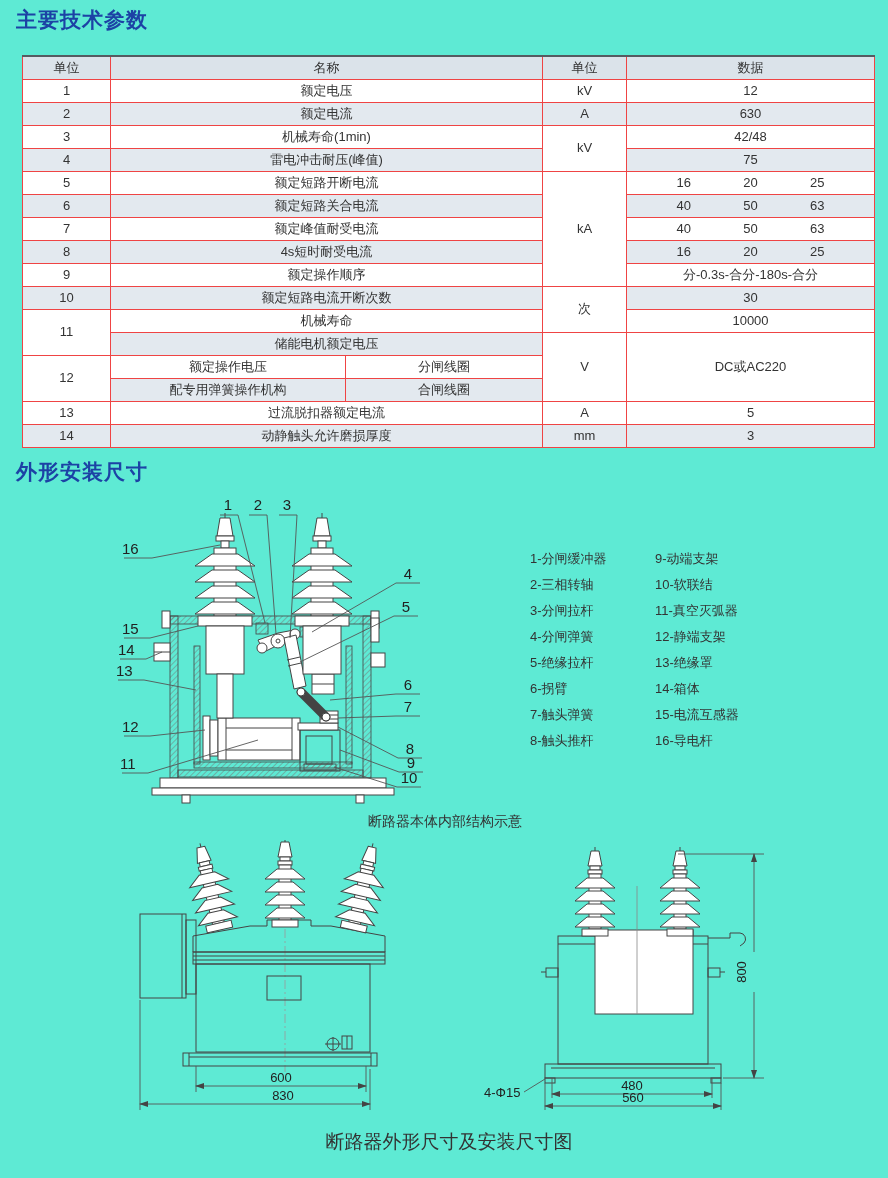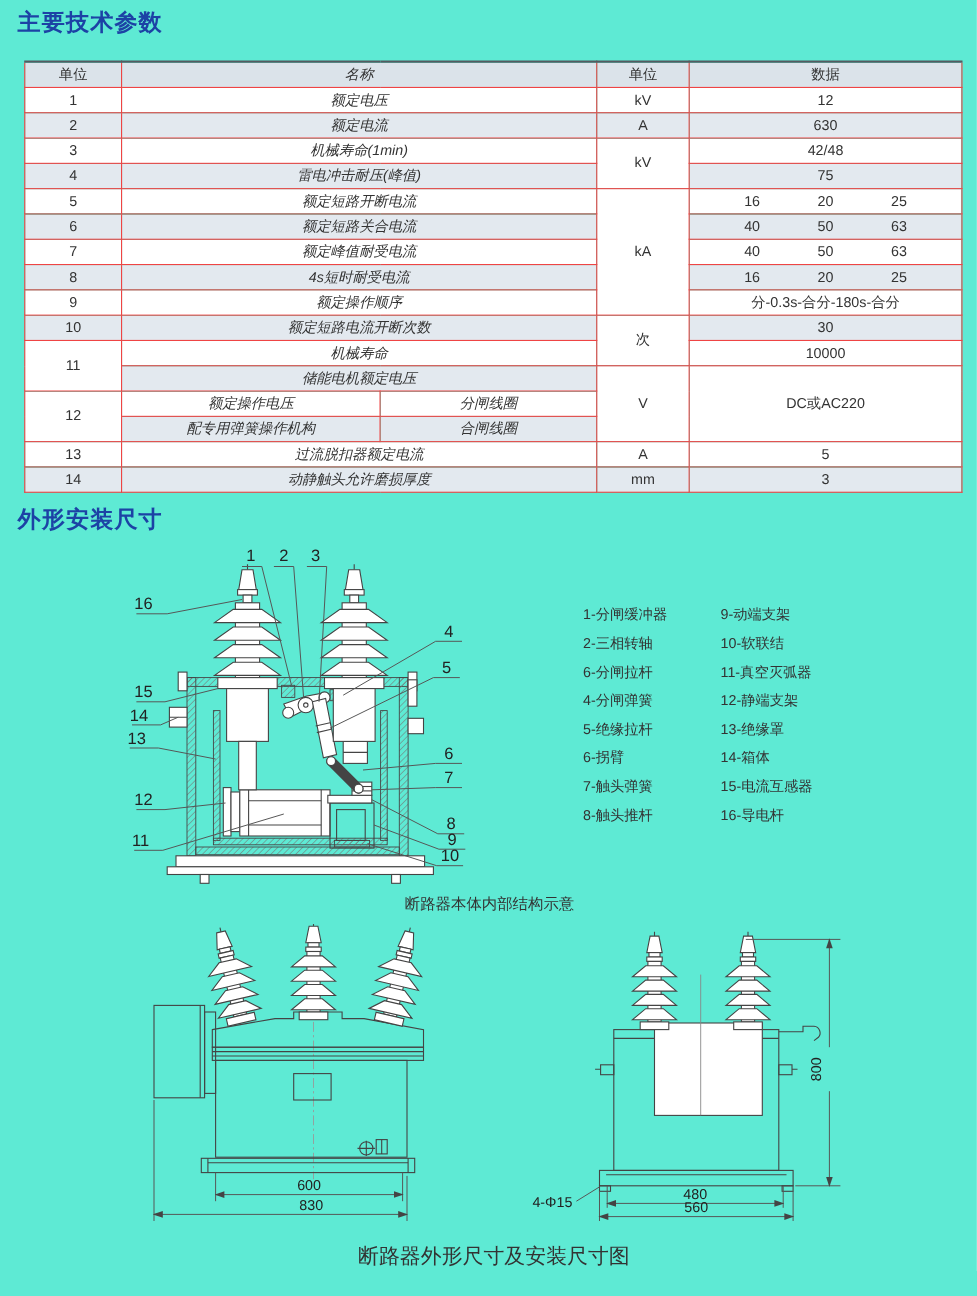--- a/index.html
+++ b/index.html
@@ -20,21 +20,21 @@
     border:1px solid #97a1ab; border-top:2px solid #555b61;
   }
   table.params td {
     border:1px solid #ef4444; height:22px; padding:0 2px;
     text-align:center; overflow:hidden; white-space:nowrap; line-height:1.1;
   }
   tr.hdr td { background:#dbe3ea; }
   tr.w  { background:#ffffff; }
   tr.s  { background:#e3e9ef; }
   td.mc { background:#ffffff; }
-  td.name { text-align:left; padding-left:12px;font-style:italic; }
+  td.name { text-align:left; padding-left:12px; }
   .trio { display:flex; justify-content:space-evenly; align-items:center; }
   .trio span { display:inline-block; min-width:24px; }
 
   .legend-col { position:absolute; font-size:13px; line-height:26px; color:#333; white-space:nowrap; }
   #legend-col1 { left:530px; top:546px; }
   #legend-col2 { left:655px; top:546px; }
 
   .caption { position:absolute; text-align:center; color:#333; }
   #caption1 { left:280px; top:813px; width:330px; font-size:14px; }
   #caption2 { left:274px; top:1129px; width:350px; font-size:19px; }
@@ -322,21 +322,21 @@
       <text class="co" x="10" y="165">14</text>
       <text class="co" x="8" y="186">13</text>
       <text class="co" x="14" y="242">12</text>
       <text class="co" x="12" y="279">11</text>
     </g>
   </svg>
 
   <div class="legend-col" id="legend-col1">
     <div>1-分闸缓冲器</div>
     <div>2-三相转轴</div>
-    <div>6-分闸拉杆</div>
+    <div>3-分闸拉杆</div>
     <div>4-分闸弹簧</div>
     <div>5-绝缘拉杆</div>
     <div>6-拐臂</div>
     <div>7-触头弹簧</div>
     <div>8-触头推杆</div>
   </div>
   <div class="legend-col" id="legend-col2">
     <div>9-动端支架</div>
     <div>10-软联结</div>
     <div>11-真空灭弧器</div>

